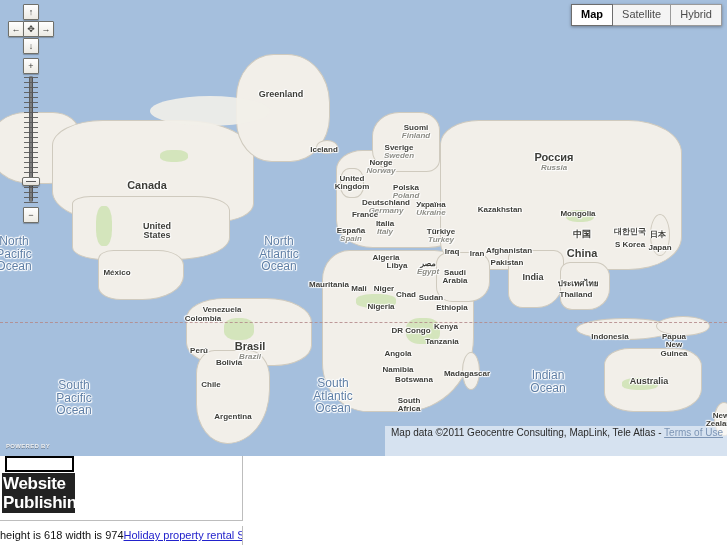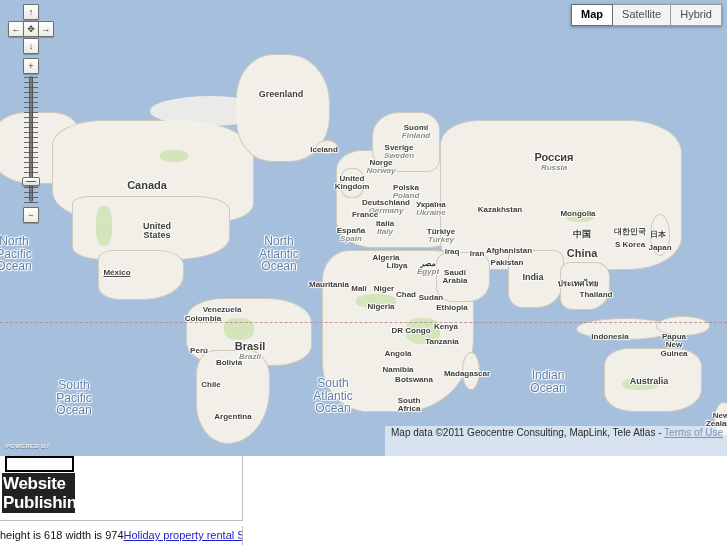--- a/index.html
+++ b/index.html
@@ -320,21 +320,21 @@
         </div>
         <div class="lbl sz-small" style="left: 324px; top: 146px;">
           <span class="native">Iceland</span>
         </div>
         <div class="lbl sz-big" style="left: 147px; top: 180px;">
           <span class="native">Canada</span>
         </div>
         <div class="lbl sz-mid" style="left: 157px; top: 222px;">
           <span class="native">United<br>States</span>
         </div>
-        <div class="lbl sz-small" style="left: 117px; top: 269px; text-decoration: underline;">
+        <div class="lbl sz-small" style="left: 117px; top: 269px;">
           <span class="native">México</span>
         </div>
         <div class="lbl sz-small" style="left: 222px; top: 306px;">
           <span class="native">Venezuela</span>
         </div>
         <div class="lbl sz-small" style="left: 203px; top: 315px;">
           <span class="native">Colombia</span>
         </div>
         <div class="lbl sz-big" style="left: 250px; top: 341px;">
           <span class="native">Brasil</span>
@@ -506,21 +506,21 @@
         </div>
         <div class="lbl sz-small" style="left: 467px; top: 370px;">
           <span class="native">Madagascar</span>
         </div>
         <div class="lbl sz-small" style="left: 409px; top: 397px;">
           <span class="native">South<br>Africa</span>
         </div>
         <div class="lbl sz-small" style="left: 578px; top: 280px;">
           <span class="native">ประเทศไทย</span>
         </div>
-        <div class="lbl sz-small" style="left: 576px; top: 291px; margin-left: 20px;">
+        <div class="lbl sz-small" style="left: 576px; top: 291px;">
           <span class="native">Thailand</span>
         </div>
         <div class="lbl sz-small" style="left: 610px; top: 333px;">
           <span class="native">Indonesia</span>
         </div>
         <div class="lbl sz-small" style="left: 674px; top: 333px;">
           <span class="native">Papua<br>New<br>Guinea</span>
         </div>
         <div class="lbl sz-mid" style="left: 649px; top: 377px;">
           <span class="native">Australia</span>

